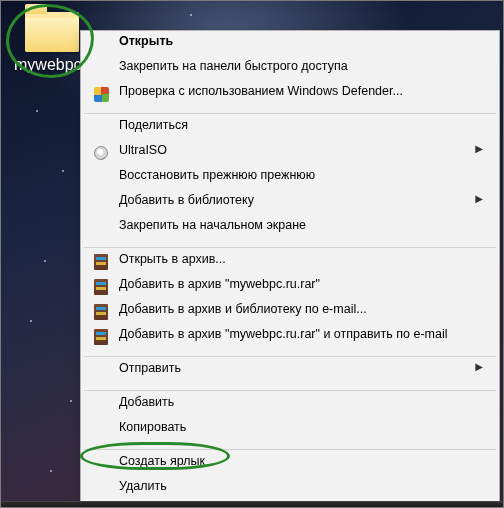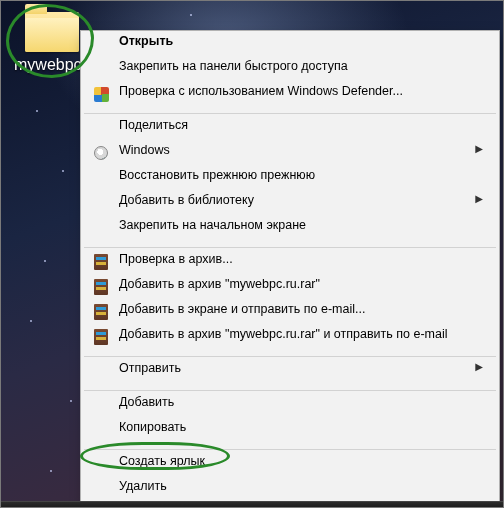--- a/index.html
+++ b/index.html
@@ -110,54 +110,54 @@
     </div>
     <div class="sep"></div>
     <div class="mi">
       <span class="ico"></span>
       <span class="lbl">Поделиться</span>
     </div>
     <div class="mi">
       <span class="ico">
           <span class="i-disc"></span>
         </span>
-      <span class="lbl">Windows</span>
+      <span class="lbl">UltraISO</span>
       <span class="arrow">▶</span>
     </div>
     <div class="mi">
       <span class="ico"></span>
       <span class="lbl">Восстановить прежнюю прежнюю</span>
     </div>
     <div class="mi">
       <span class="ico"></span>
       <span class="lbl">Добавить в библиотеку</span>
       <span class="arrow">▶</span>
     </div>
     <div class="mi">
       <span class="ico"></span>
       <span class="lbl">Закрепить на начальном экране</span>
     </div>
     <div class="sep"></div>
     <div class="mi">
       <span class="ico">
           <span class="i-rar"></span>
         </span>
-      <span class="lbl">Проверка в архив...</span>
+      <span class="lbl">Открыть в архив...</span>
     </div>
     <div class="mi">
       <span class="ico">
           <span class="i-rar"></span>
         </span>
       <span class="lbl">Добавить в архив "mywebpc.ru.rar"</span>
     </div>
     <div class="mi">
       <span class="ico">
           <span class="i-rar"></span>
         </span>
-      <span class="lbl">Добавить в экране и отправить по e-mail...</span>
+      <span class="lbl">Добавить в архив и библиотеку по e-mail...</span>
     </div>
     <div class="mi">
       <span class="ico">
           <span class="i-rar"></span>
         </span>
       <span class="lbl">Добавить в архив "mywebpc.ru.rar" и отправить по e-mail</span>
     </div>
     <div class="sep"></div>
     <div class="mi">
       <span class="ico"></span>

